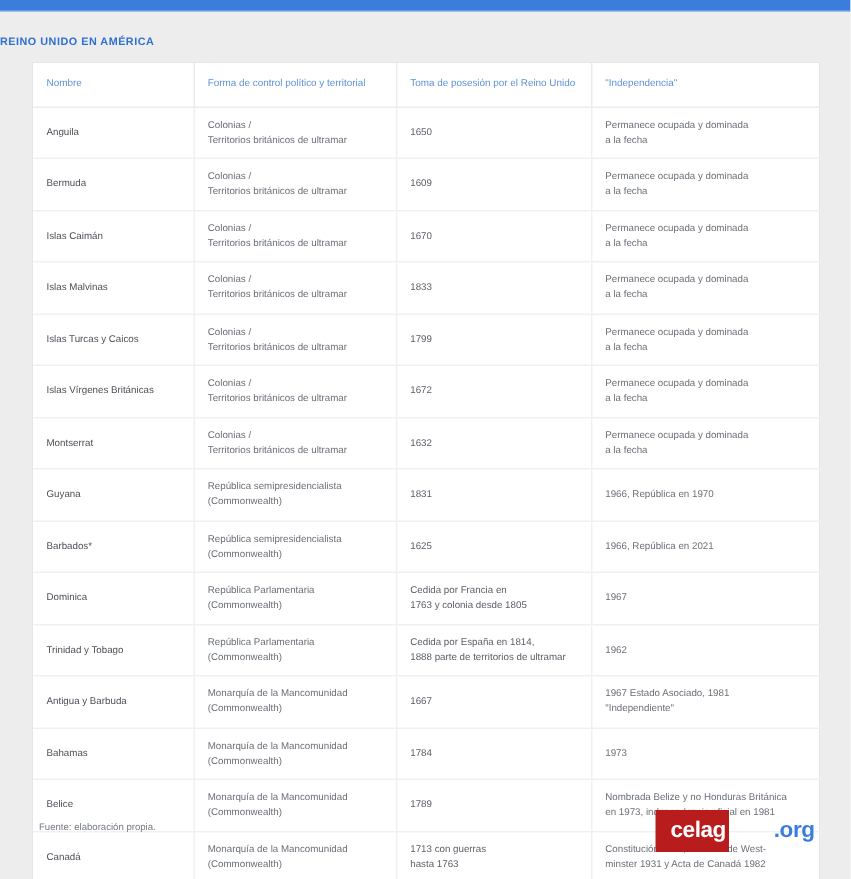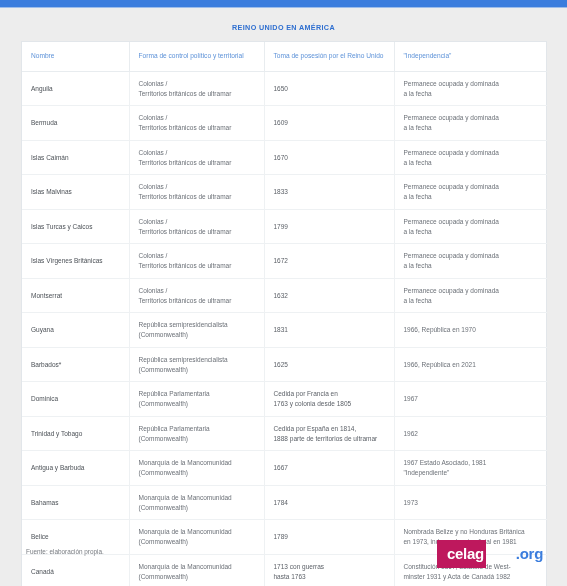--- a/index.html
+++ b/index.html
@@ -29,21 +29,21 @@
 
   #page {
     position: absolute;
     top: 9px; left: 0;
     width: 567px;
     height: 577px;
     background: #ededed;
   }
 
   #chart-title {
-    text-align: center;
+    text-align: left;
     color: #2f6fd0;
     font-size: 7.2px;
     font-weight: bold;
     letter-spacing: 0.35px;
     padding-top: 14px;
     padding-bottom: 9px;
   }
 
   #table-wrap {
     margin: 0 20px 0 21px;
@@ -114,21 +114,21 @@
     position: absolute;
     right: 20px;
     top: 2px;
     display: flex;
     align-items: center;
     font-size: 15px;
     font-weight: bold;
     line-height: 1;
   }
   #logo .logo-mark {
-    background: #be185d;
+    background: #b91c1c;
     color: #ffffff;
     padding: 6px 2px 7px 10px;
     letter-spacing: -0.3px;
   }
   #logo .logo-tld {
     color: #3b7ddd;
     padding: 6px 4px 7px 1px;
     letter-spacing: -0.3px;
     margin-left: 29px;
   }

